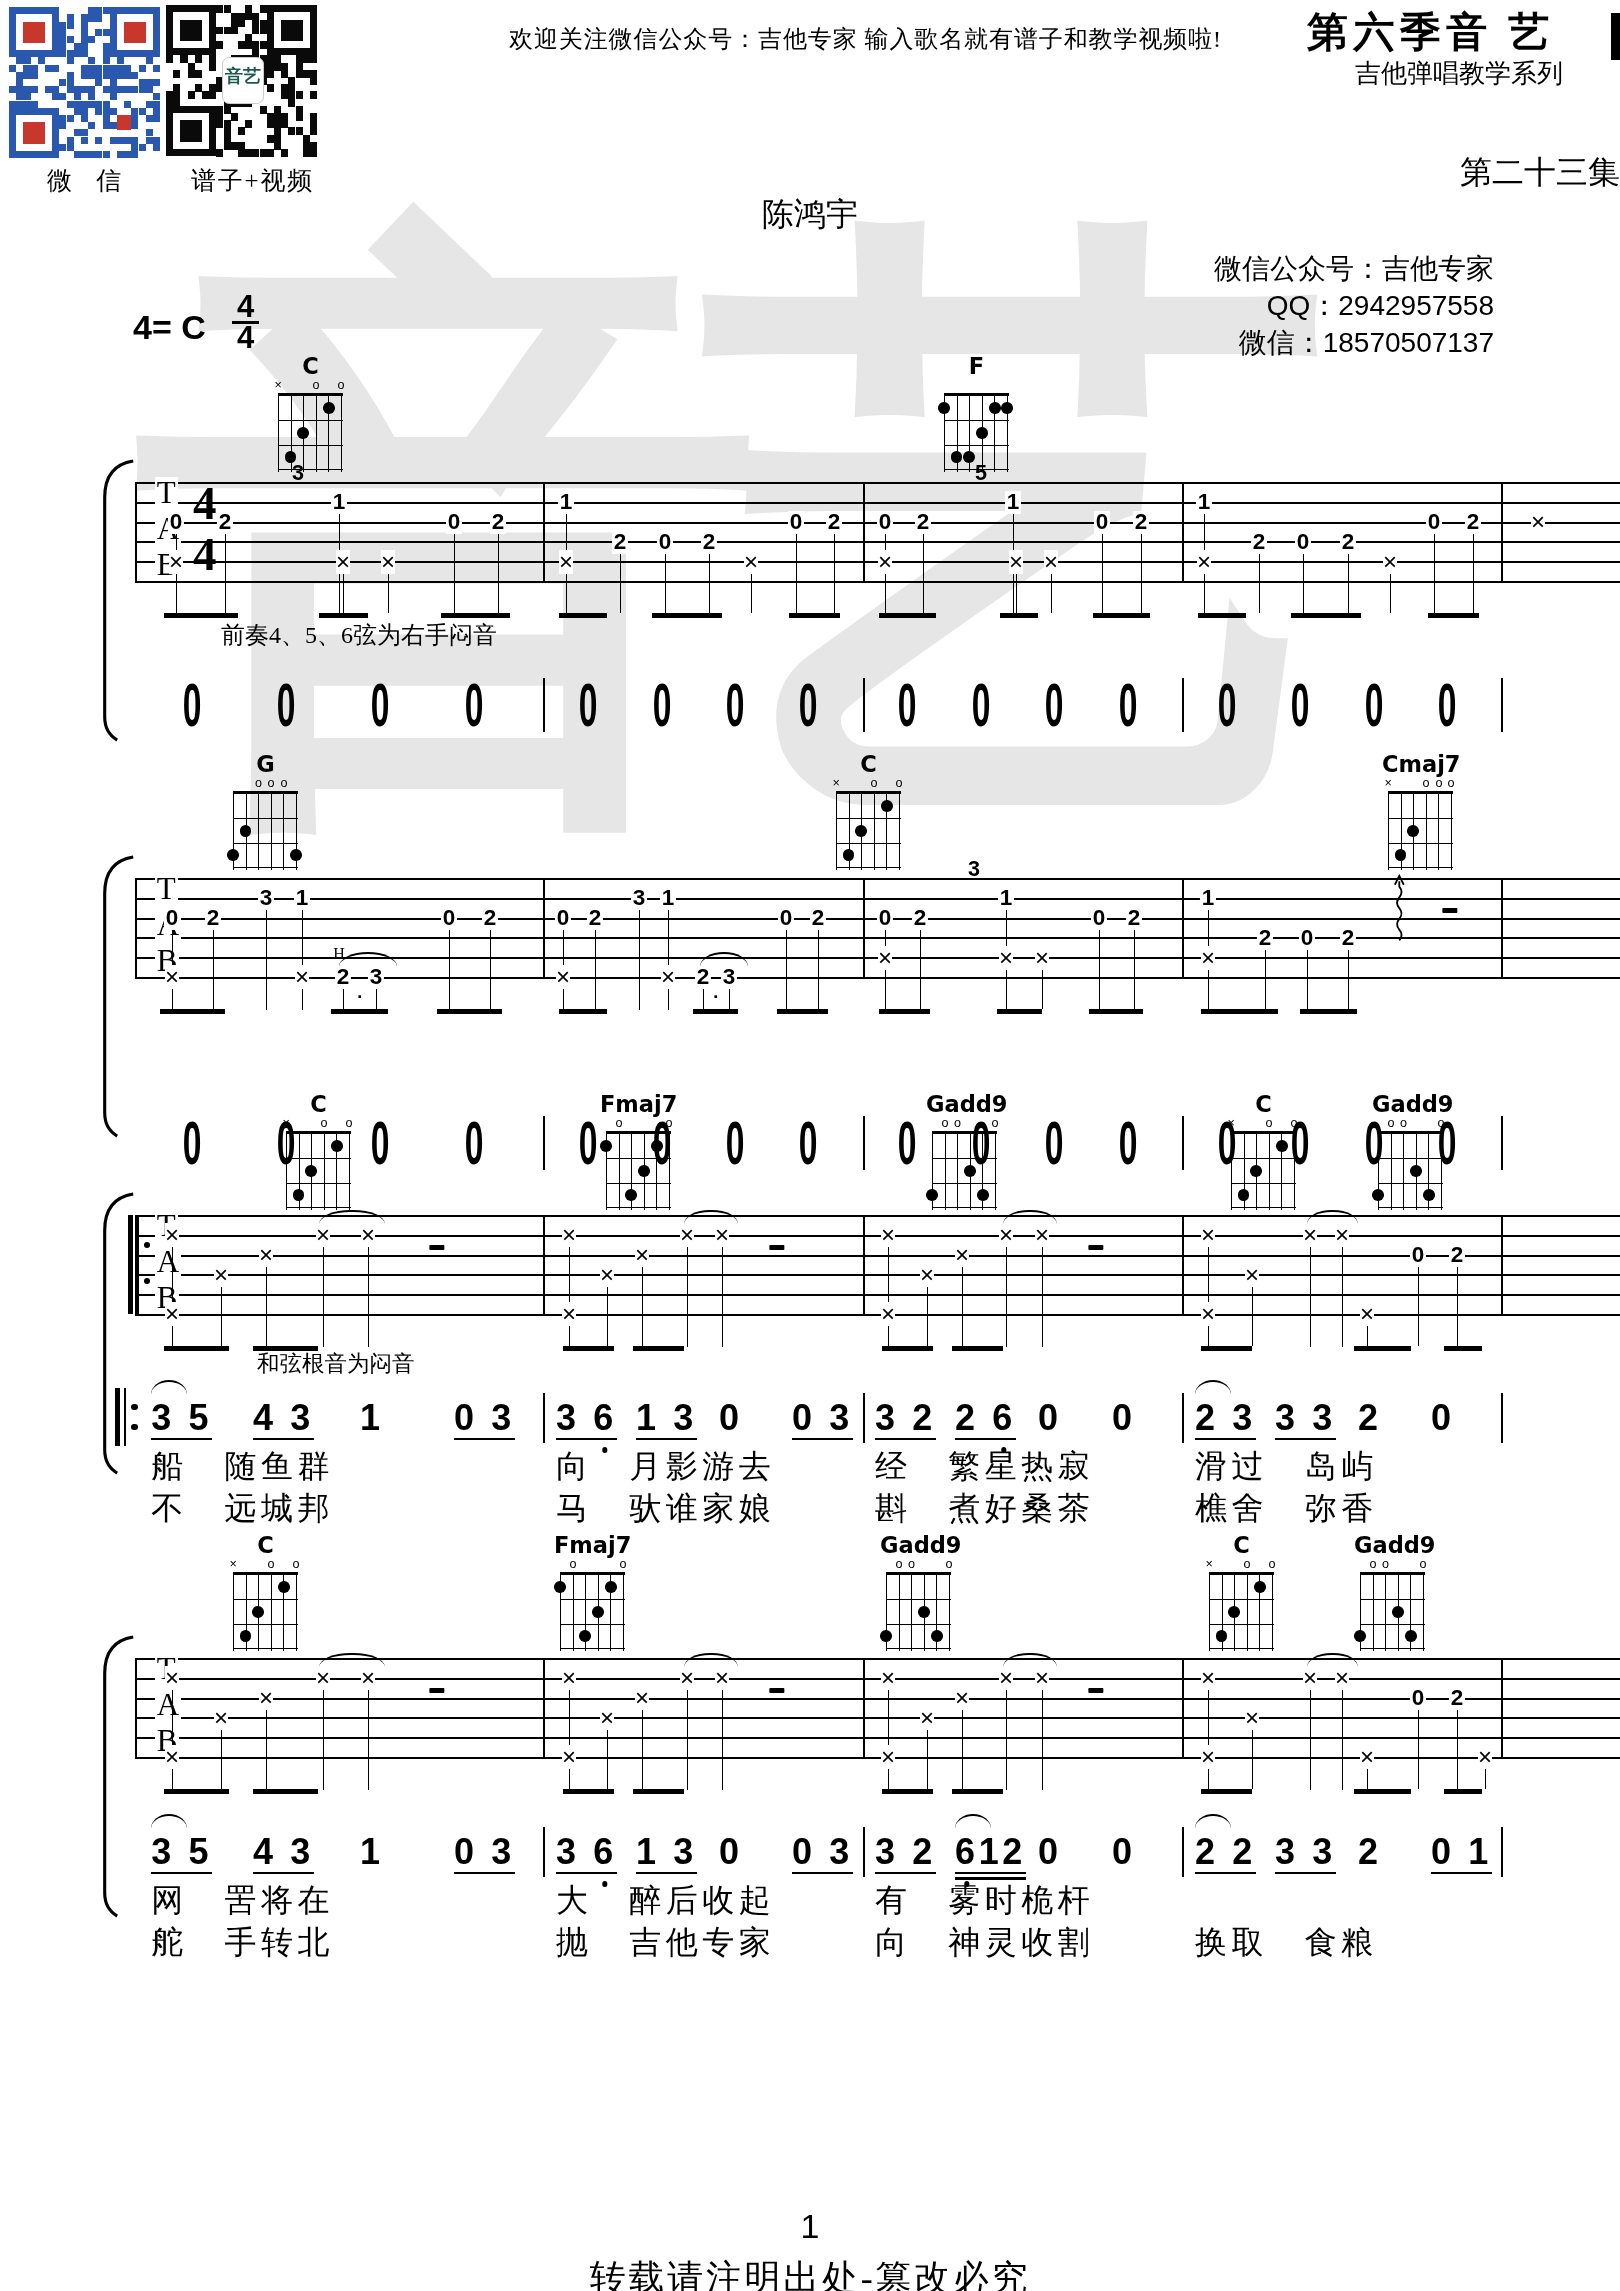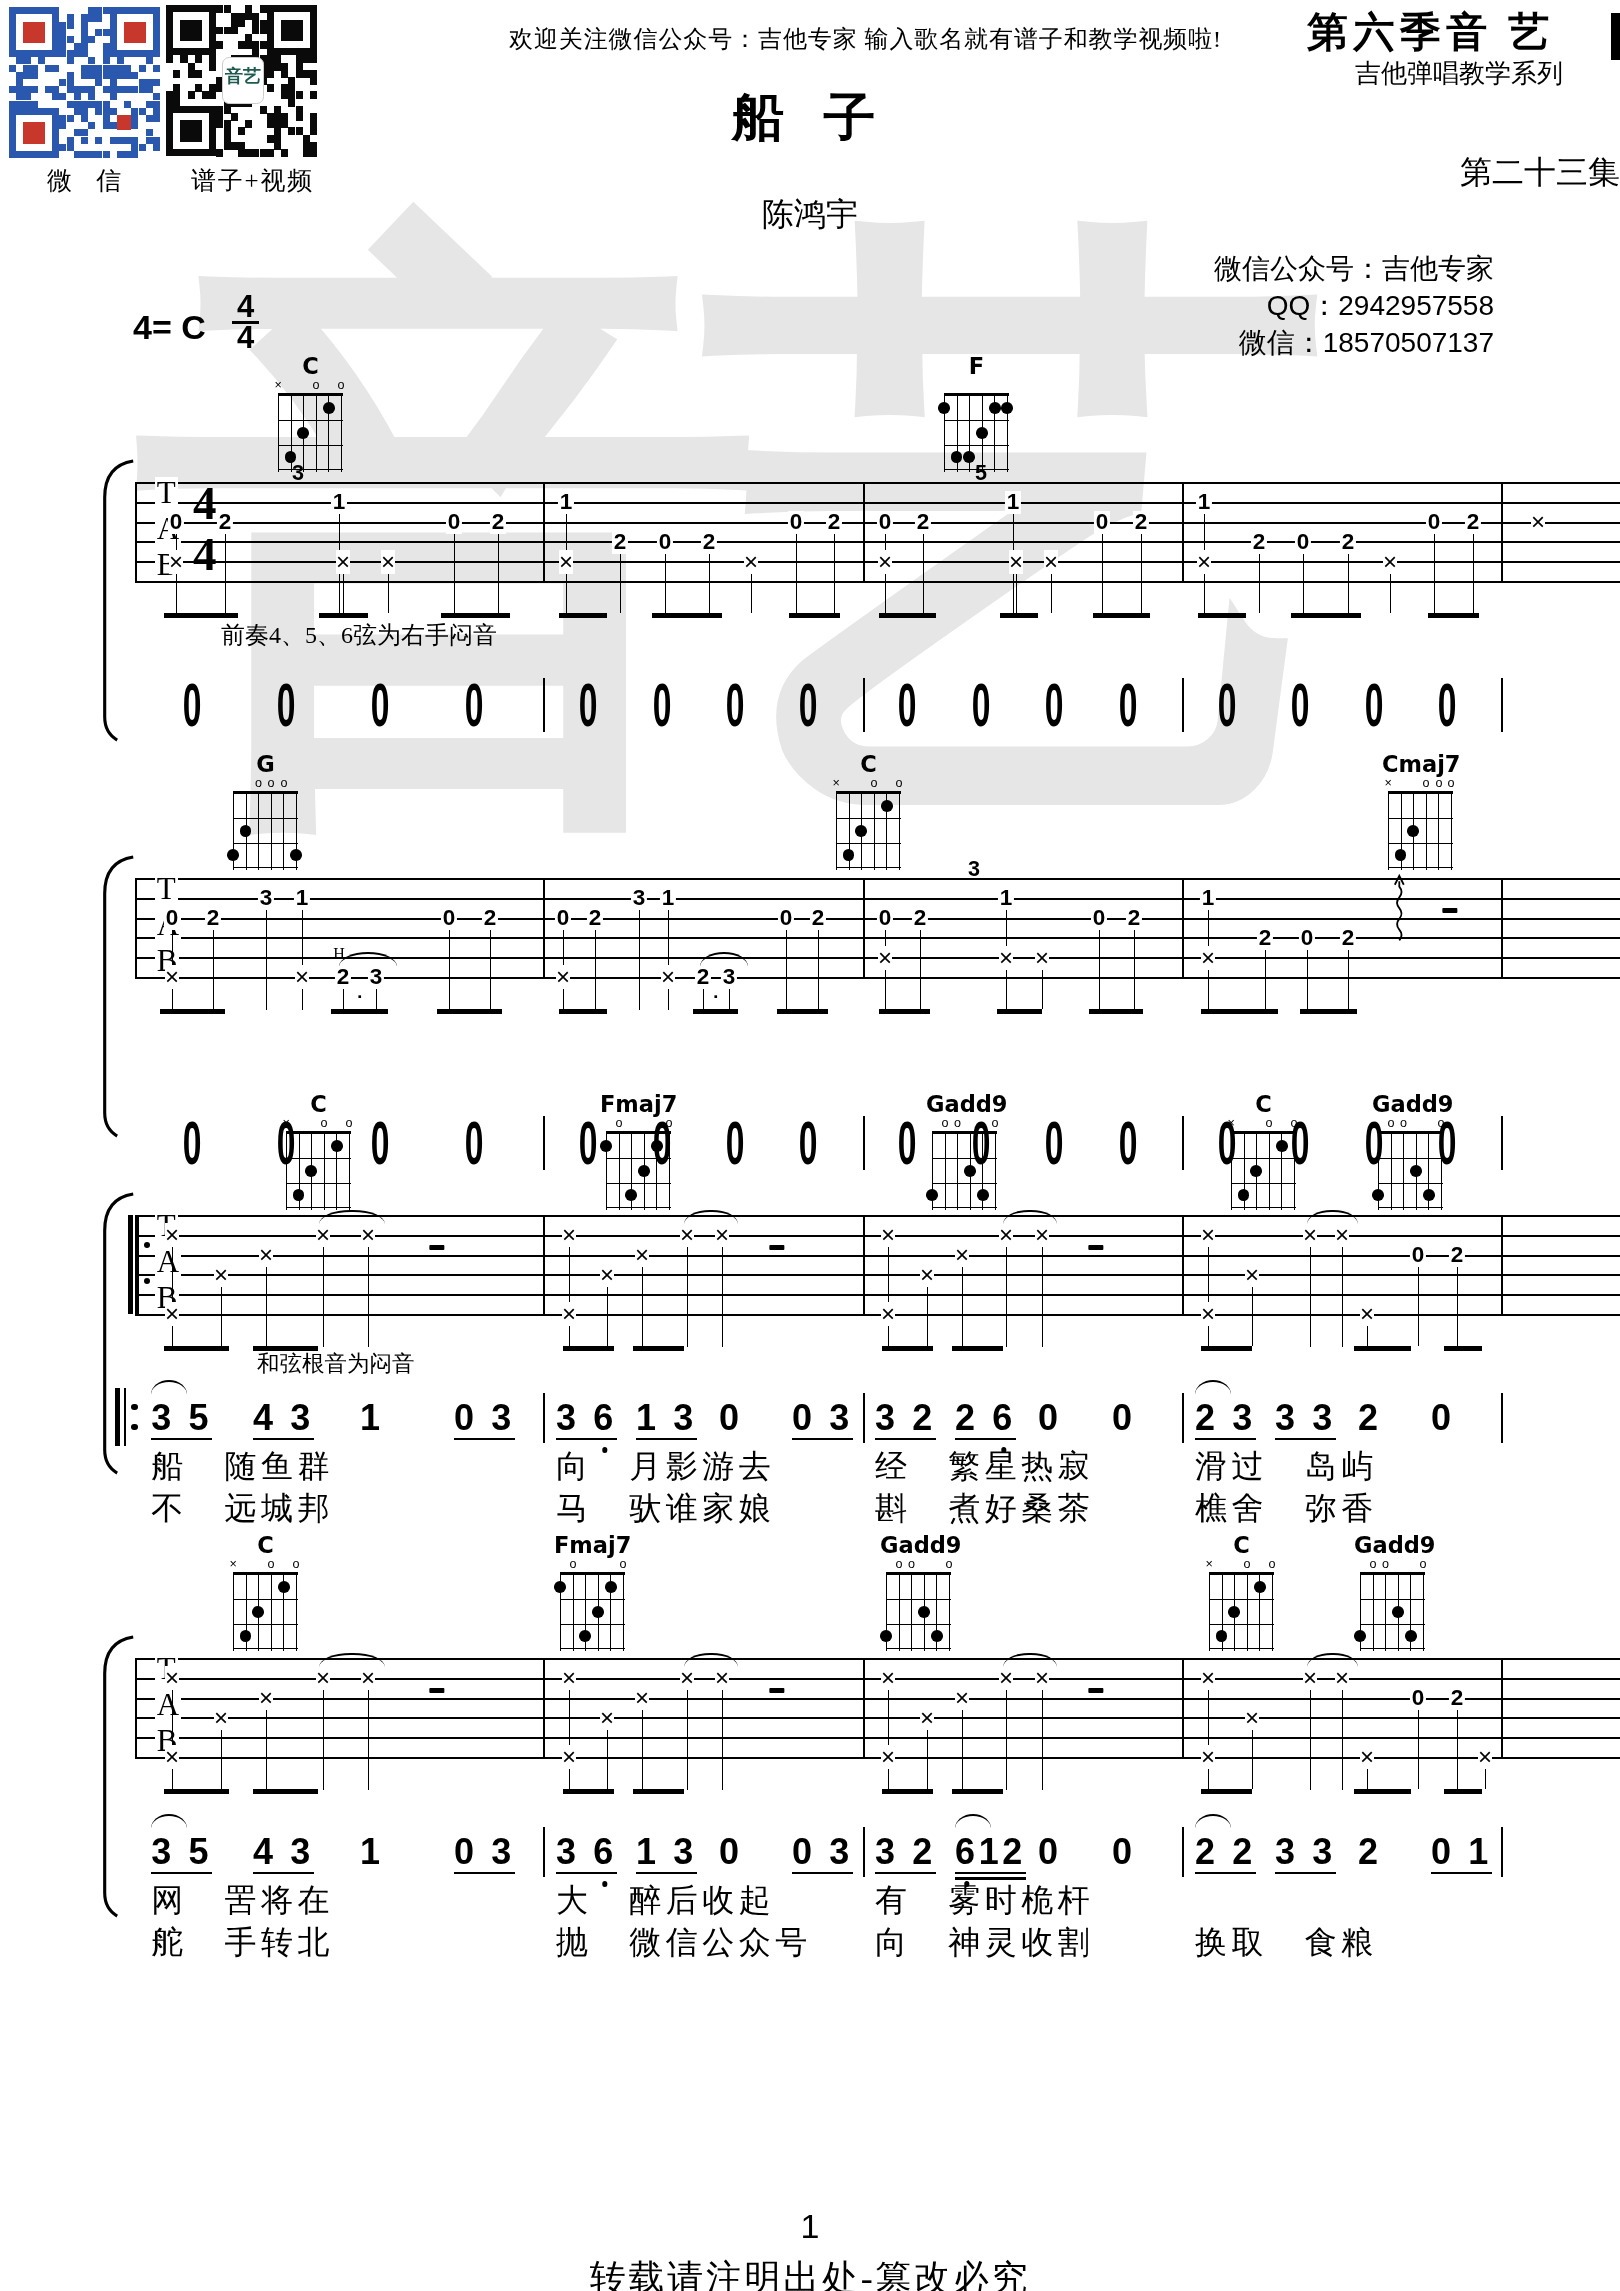--- a/index.html
+++ b/index.html
@@ -409,21 +409,20 @@
         <div class="" style="font-size: 18px; font-weight: bold; color: rgb(29, 91, 79); margin-top: 5.4px; font-family: &quot;Liberation Serif&quot;, serif;">音艺</div>
       </div>
     </div>
   <div class="qrlabel" style="left:47px;top:164px;">微 信</div>
   <div class="qrlabel" style="left:191px;top:164px;letter-spacing:1.8px;">谱子+视频</div>
   <div class="banner">欢迎关注微信公众号：吉他专家  输入歌名就有谱子和教学视频啦!</div>
   <div class="series-title">第六季音 艺</div>
   <div class="series-sub">吉他弹唱教学系列</div>
   <div class="cutchar"></div>
 
-  <div class="song-title">船 子</div>
   <div class="episode">第二十三集</div>
   <div class="artist">陈鸿宇</div>
 
   <div class="contact">
     <div>微信公众号：吉他专家</div>
     <div>QQ：2942957558</div>
     <div>微信：18570507137</div>
   </div>
 
   <div class="keysig">4= C</div>
@@ -1262,21 +1261,21 @@
       <div class="mgroup u1" style="left: 1140px;"><span class="mchar">3</span> <span class="mchar">3</span></div>
       <div class="mgroup" style="left: 1223px;"><span class="mchar">2</span></div>
       <div class="mgroup u1" style="left: 1296px;"><span class="mchar">0</span> <span class="mchar">1</span></div>
       <div class="mbar" style="left: 1366px;"></div>
     </div>
   <div id="ly2" class="lyr" style="top:1879px;height:86px;">
       <div class="lyrrow" style="left: 16.3px; top: 0px;">网 罟将在</div>
       <div class="lyrrow" style="left: 421px; top: 0px;">大 醉后收起</div>
       <div class="lyrrow" style="left: 740px; top: 0px;">有 雾时桅杆</div>
       <div class="lyrrow" style="left: 16.3px; top: 42px;">舵 手转北</div>
-      <div class="lyrrow" style="left: 421px; top: 42px;">抛 微信公众号</div>
+      <div class="lyrrow" style="left: 421px; top: 42px;">抛 吉他专家</div>
       <div class="lyrrow" style="left: 740px; top: 42px;">向 神灵收割</div>
       <div class="lyrrow" style="left: 1060px; top: 42px;">换取 食粮</div>
     </div>
 
   <div class="pagenum">1</div>
   <div class="notice">转载请注明出处-篡改必究</div>
 </div>
 
 
 </body></html>

